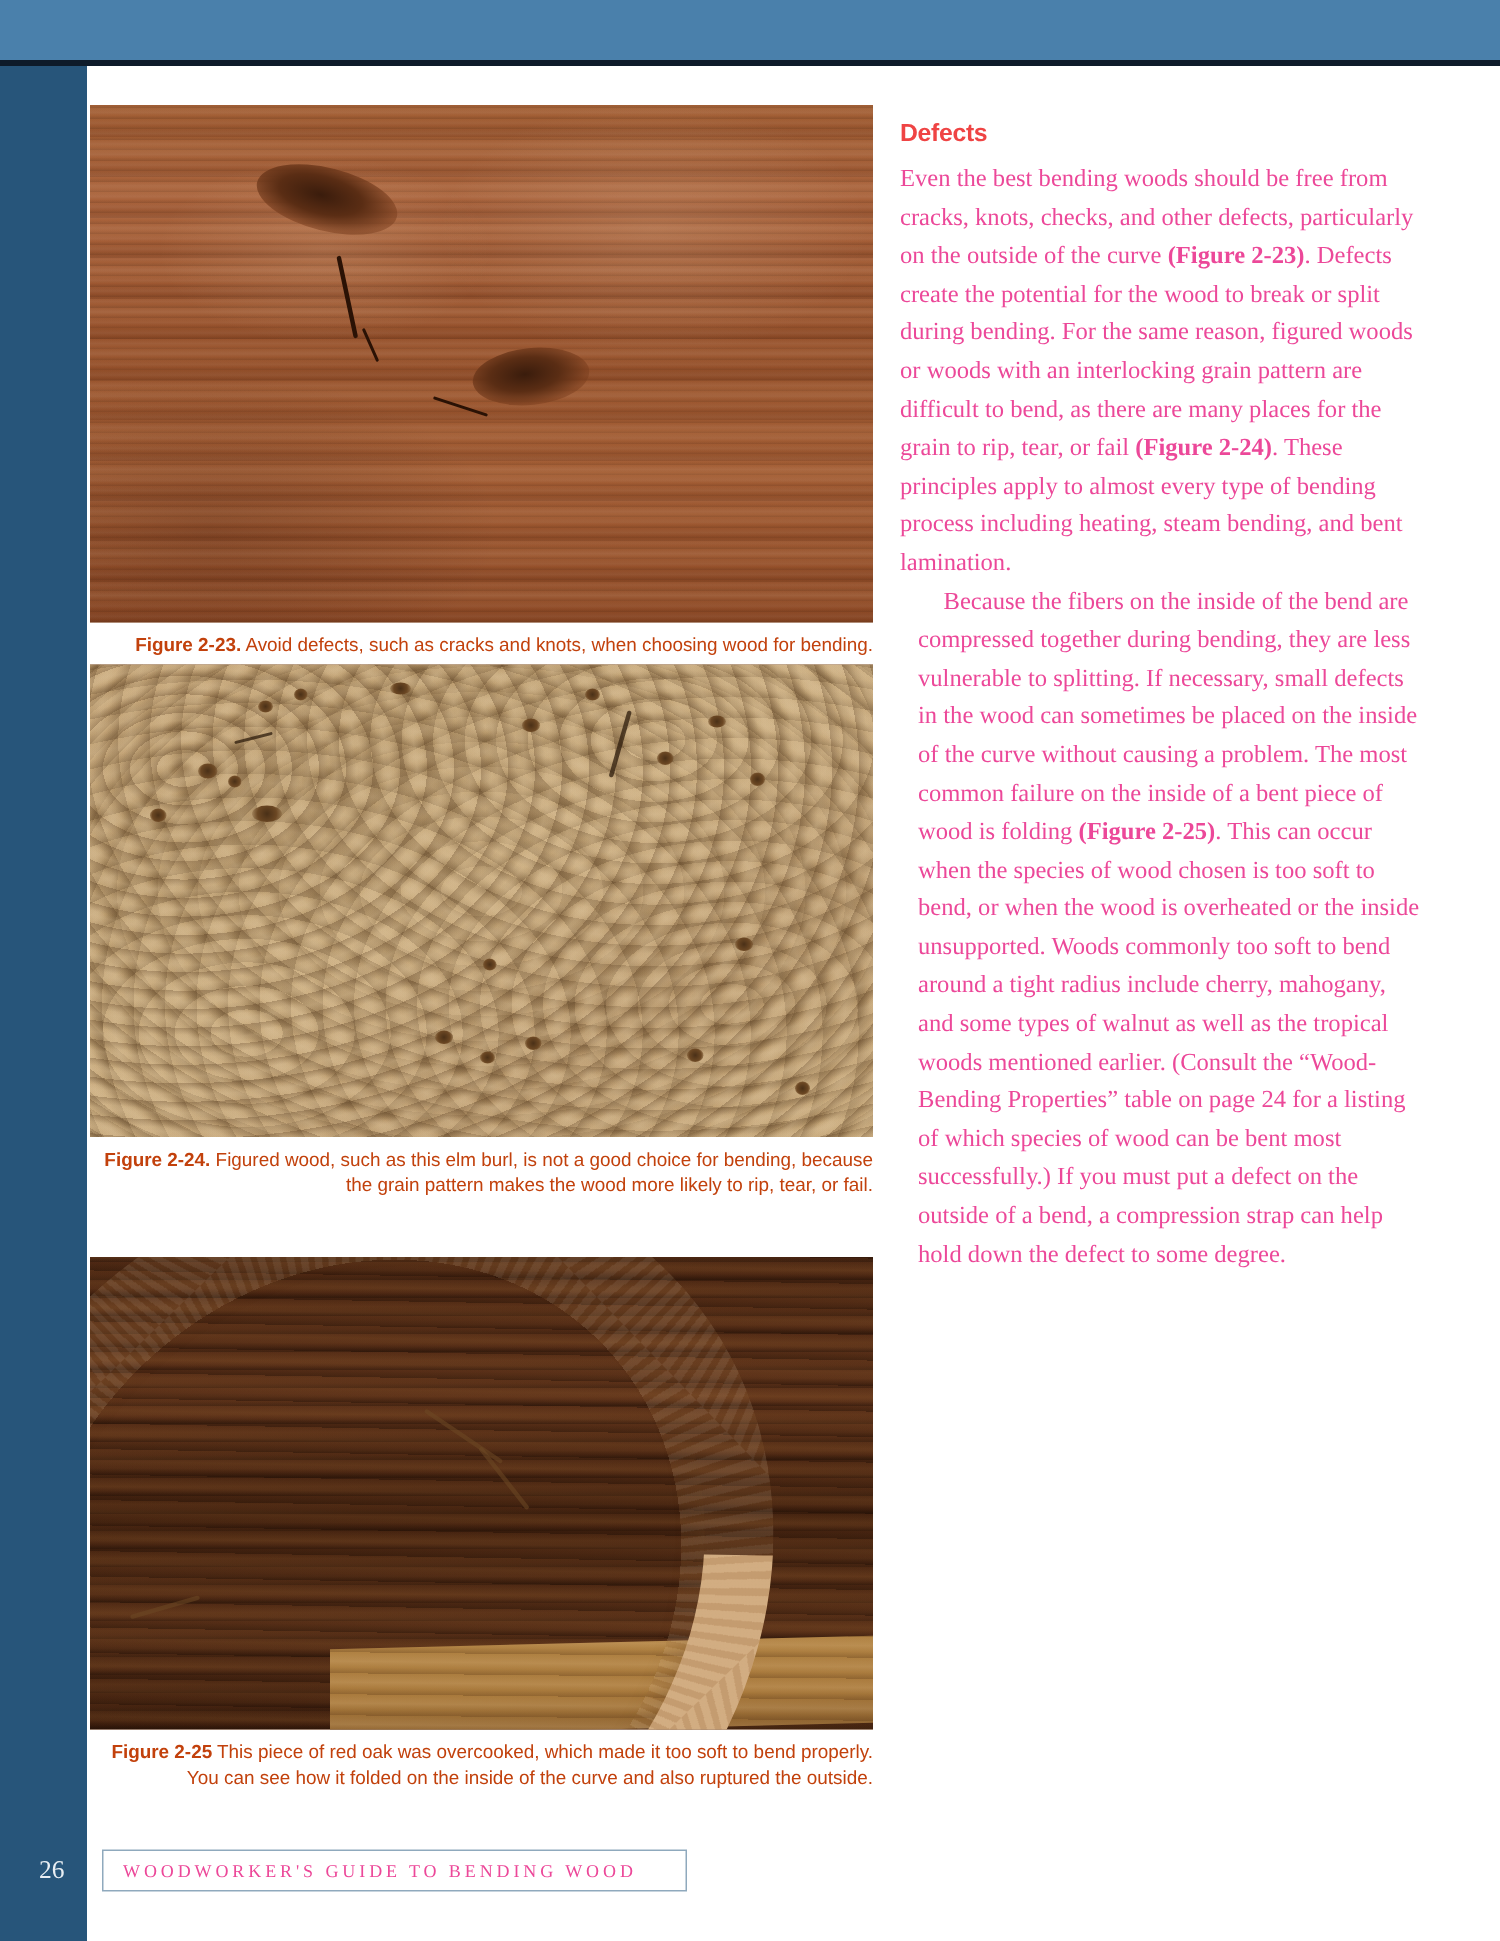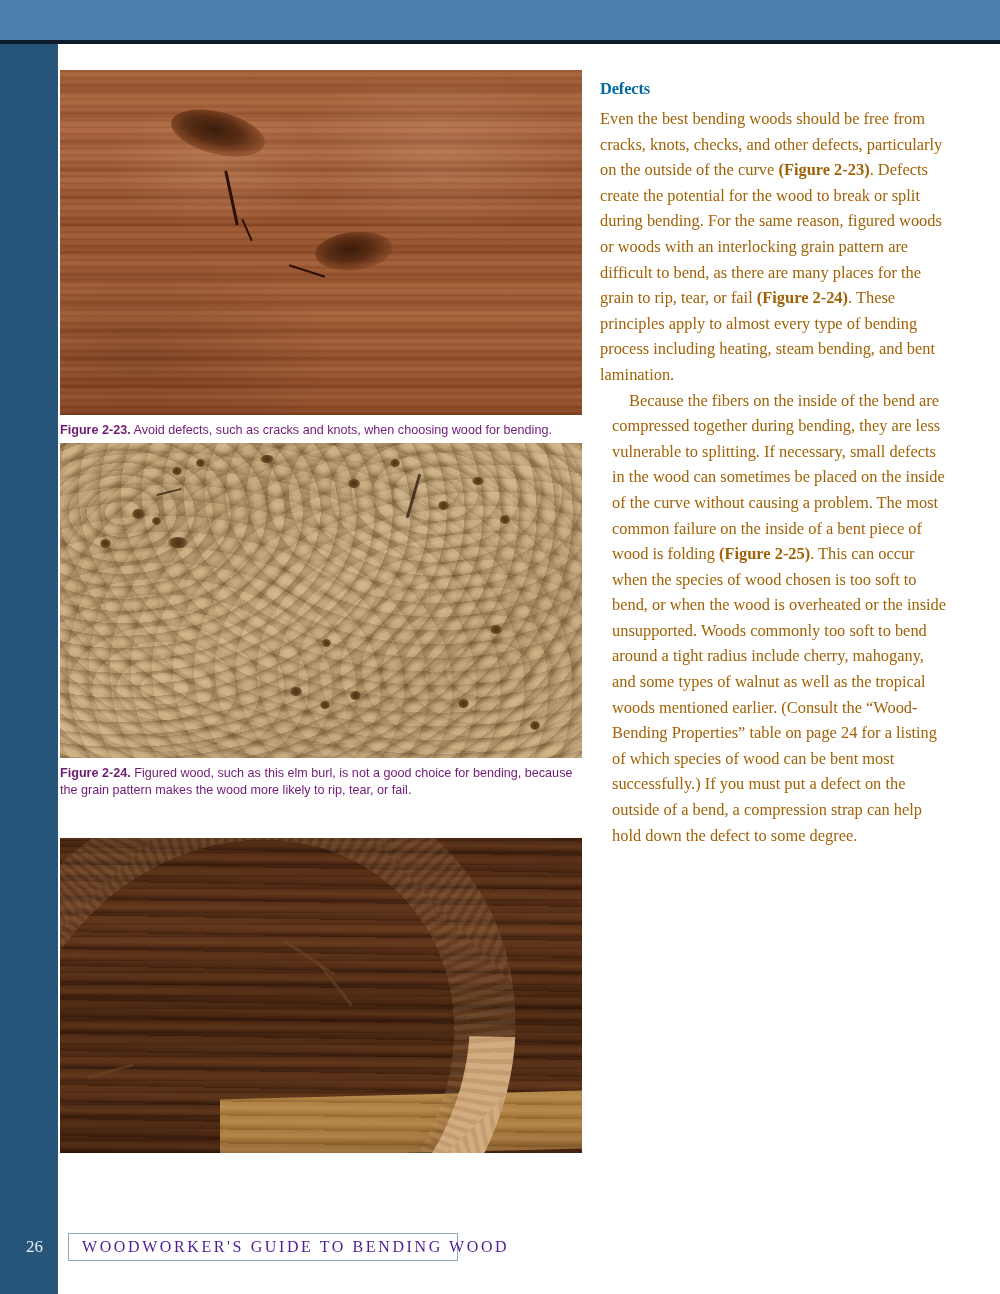--- a/index.html
+++ b/index.html
@@ -48,21 +48,22 @@
     position: relative;
     overflow: hidden;
     background: #7a4a2a;
   }
   .caption {
     width: 522px;
     margin-top: 7px;
     font-family: "Liberation Sans", sans-serif;
     font-size: 12.6px;
     line-height: 16.5px;
-    color: #701a75;
+    color: #c2410c;
+    text-align: right;
   }
   .caption b {
     font-weight: bold;
   }
 
   
   #fig-2-23 { top: 70px; }
   #fig-2-23 .photo { height: 345px; }
   .board-red {
     position: absolute; inset: 0;
@@ -189,34 +190,34 @@
     border-radius: 2px;
   }
 
   
   .column {
     position: absolute;
     left: 600px; top: 79px;
     width: 348px;
   }
   .col-heading {
-    font-family: Liberation Serif, serif;
+    font-family: Liberation Sans, sans-serif;
     font-weight: bold;
     font-size: 16.5px;
     line-height: 20px;
-    color: #0369a1;
+    color: #ef4444;
     margin: 0 0 7px 0;
     letter-spacing: -0.2px;
   }
   .col-p {
     margin: 0;
     font-family: "Liberation Serif", serif;
     font-size: 16.4px;
     line-height: 25.6px;
-    color: #a16207;
+    color: #ec4899;
     text-align: left;
   }
   .col-p.indent { text-indent: 17px; margin-left: 12px; }
   .col-p b { font-weight: bold; }
 
   
   .footer { position: absolute; left: 0; top: 1233px; width: 852px; height: 34px; }
   .folio {
     position: absolute;
     left: 26px; top: 4px;
@@ -229,23 +230,23 @@
   .runhead-box {
     position: absolute;
     left: 68px; top: 0px;
     width: 390px; height: 28px;
     border: 1px solid #8fa9bd;
     background: #ffffff;
     box-sizing: border-box;
   }
   .runhead {
     font-family: "Liberation Serif", serif;
-    font-size: 16px;
+    font-size: 12px;
     letter-spacing: 2.6px;
-    color: #4c1d95;
+    color: #ec4899;
     line-height: 26px;
     padding-left: 13px;
     white-space: nowrap;
   }
 </style>
 </head>
 <body>
 
 <div class="page">
 
@@ -300,20 +301,23 @@
   <div class="figure" id="fig-2-25">
     <div class="photo">
       <div class="bench"></div>
       <div class="bench-lightstrip"></div>
       <div class="oak-bend"></div>
       <div class="oak-grain"></div>
       <div class="oak-fold" style="left:218px; top:118px; width:62px; height:3px; transform:rotate(34deg);"></div>
       <div class="oak-fold" style="left:250px; top:146px; width:52px; height:3px; transform:rotate(52deg);"></div>
       <div class="oak-fold" style="left:26px;  top:232px; width:48px; height:3px; transform:rotate(-16deg);"></div>
     </div>
+    <div class="caption">
+      <b>Figure 2-25</b><span> This piece of red oak was overcooked, which made it too soft to bend properly. You can see how it folded on the inside of the curve and also ruptured the outside.</span>
+    </div>
   </div>
 
   <div class="column">
     <h2 class="col-heading">Defects</h2>
     <p class="col-p"><span>Even the best bending woods should be free from cracks, knots, checks, and other defects, particularly on the outside of the curve </span><b>(Figure 2-23)</b><span>. Defects create the potential for the wood to break or split during bending. For the same reason, figured woods or woods with an interlocking grain pattern are difficult to bend, as there are many places for the grain to rip, tear, or fail </span><b>(Figure 2-24)</b><span>. These principles apply to almost every type of bending process including heating, steam bending, and bent lamination.</span></p>
     <p class="col-p indent"><span>Because the fibers on the inside of the bend are compressed together during bending, they are less vulnerable to splitting. If necessary, small defects in the wood can sometimes be placed on the inside of the curve without causing a problem. The most common failure on the inside of a bent piece of wood is folding </span><b>(Figure 2-25)</b><span>. This can occur when the species of wood chosen is too soft to bend, or when the wood is overheated or the inside unsupported. Woods commonly too soft to bend around a tight radius include cherry, mahogany, and some types of walnut as well as the tropical woods mentioned earlier. (Consult the “Wood-Bending Properties” table on page 24 for a listing of which species of wood can be bent most successfully.) If you must put a defect on the outside of a bend, a compression strap can help hold down the defect to some degree.</span></p>
   </div>
 
   <div class="footer">
     <div class="folio">26</div>

